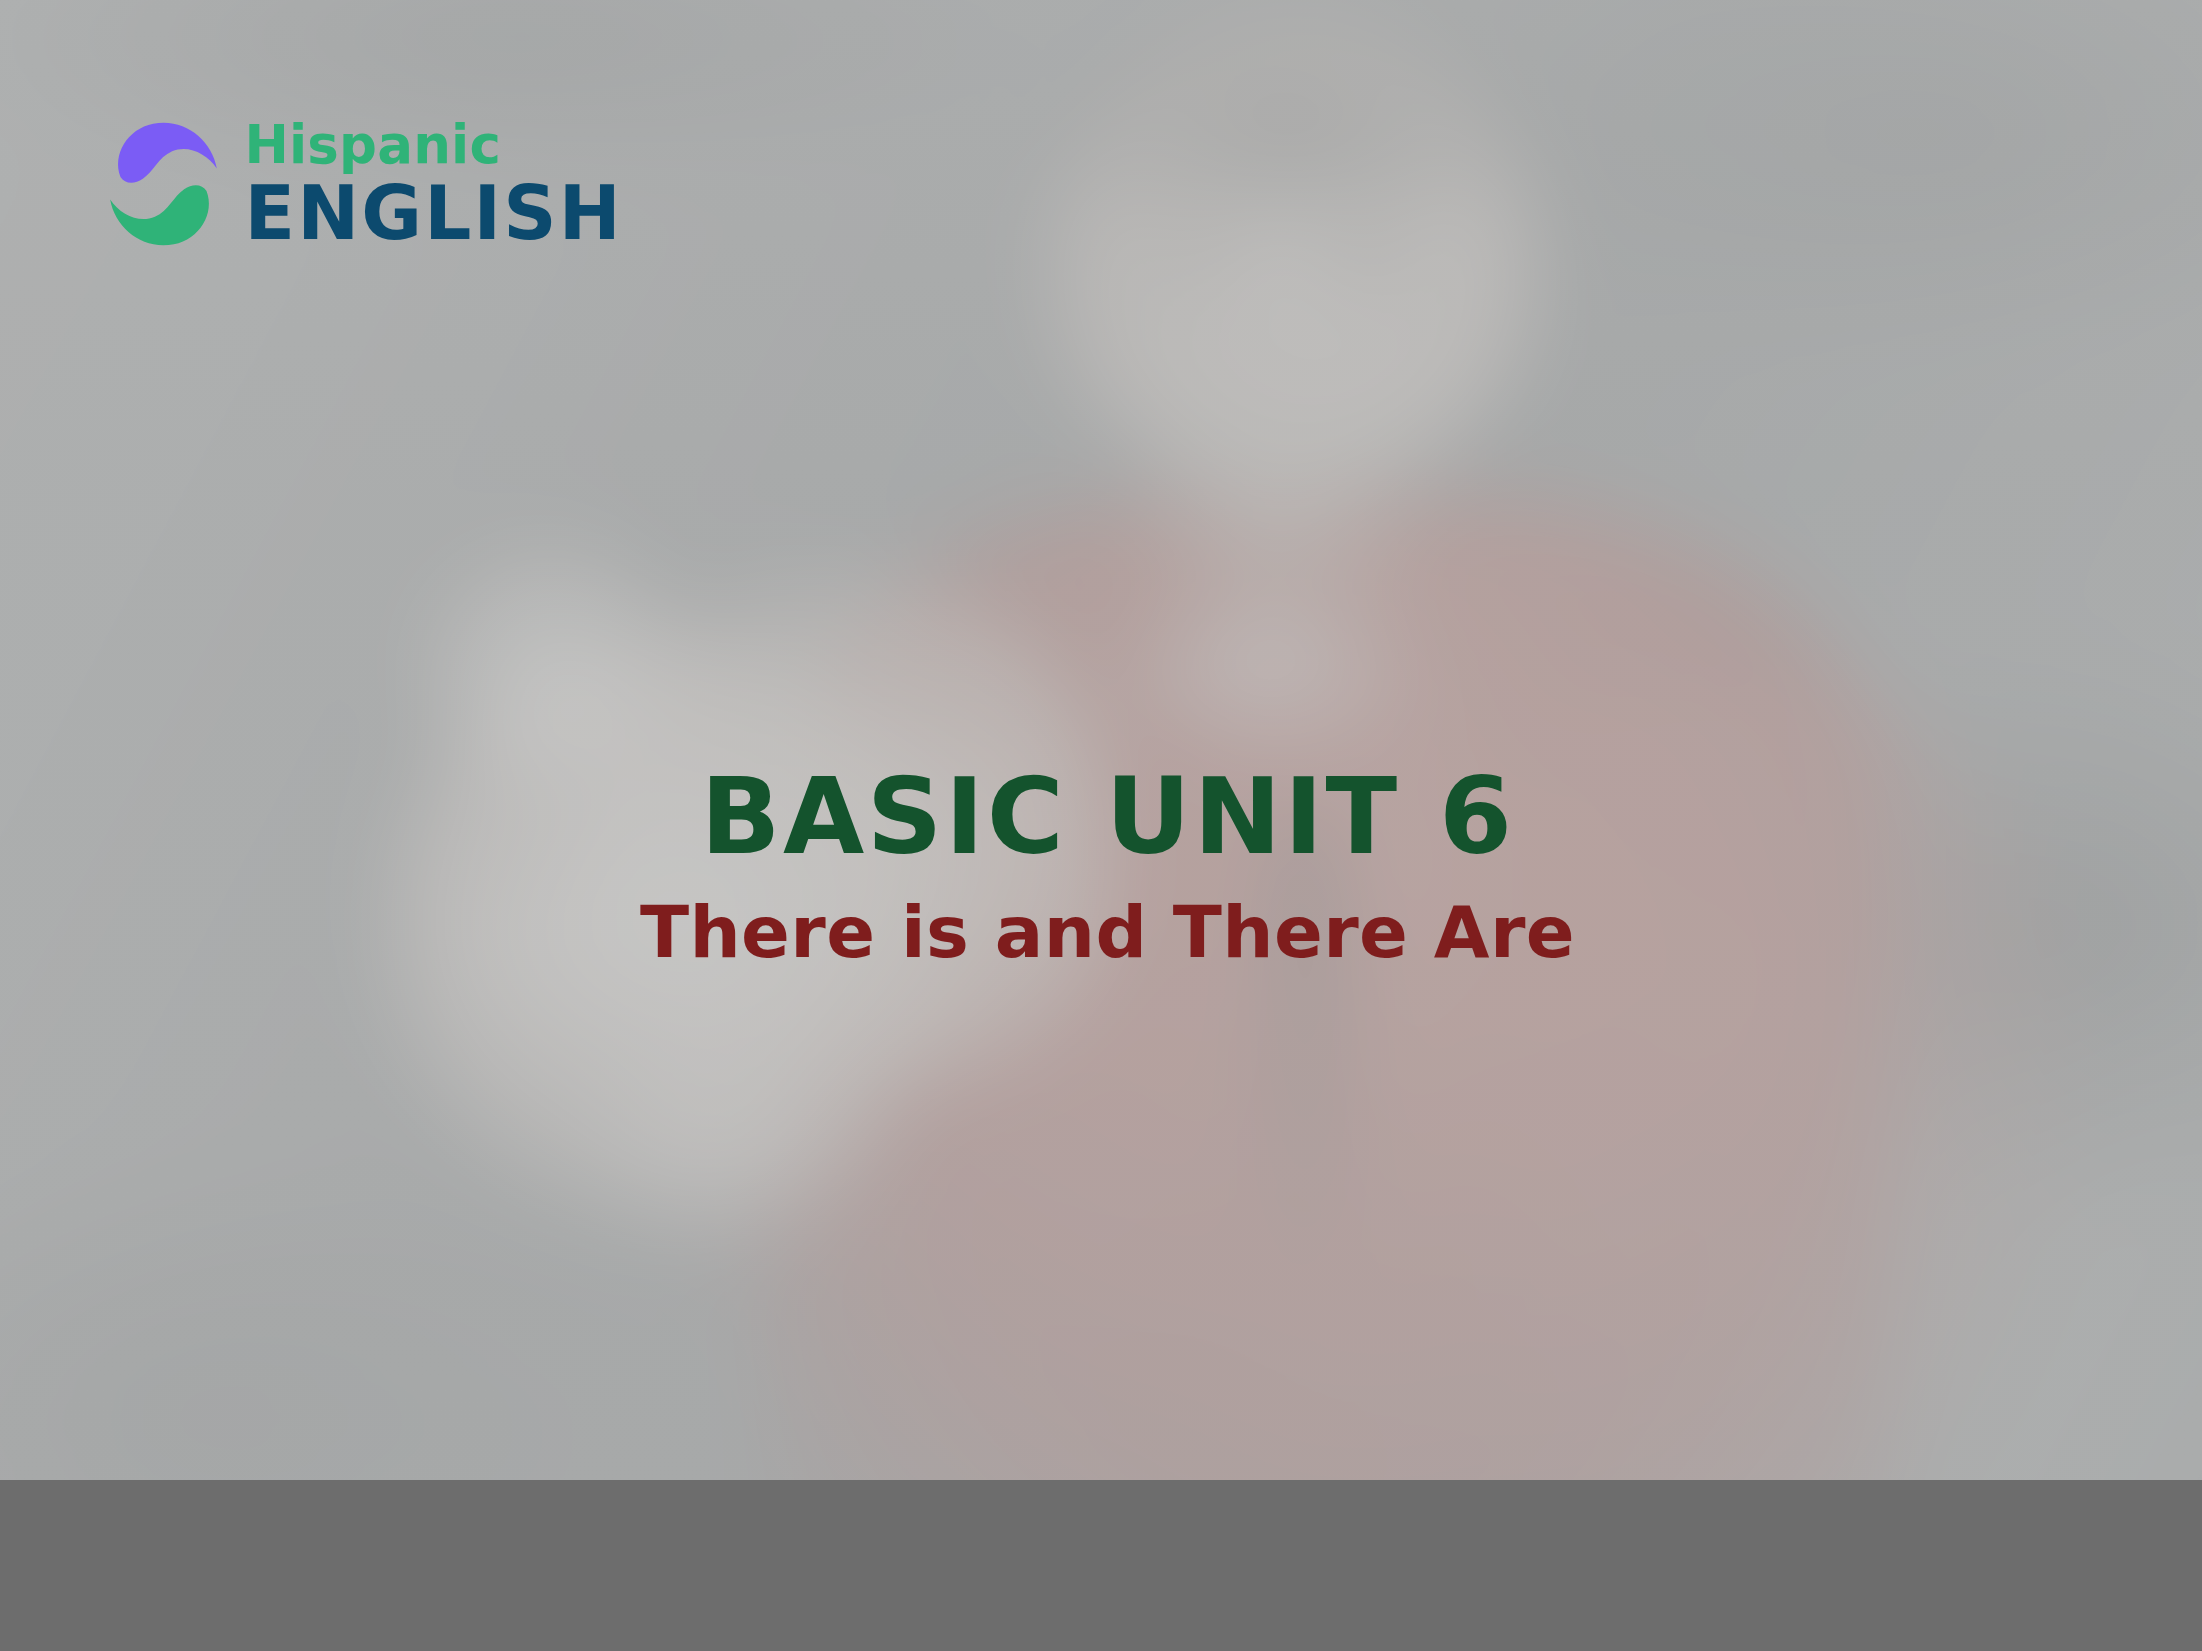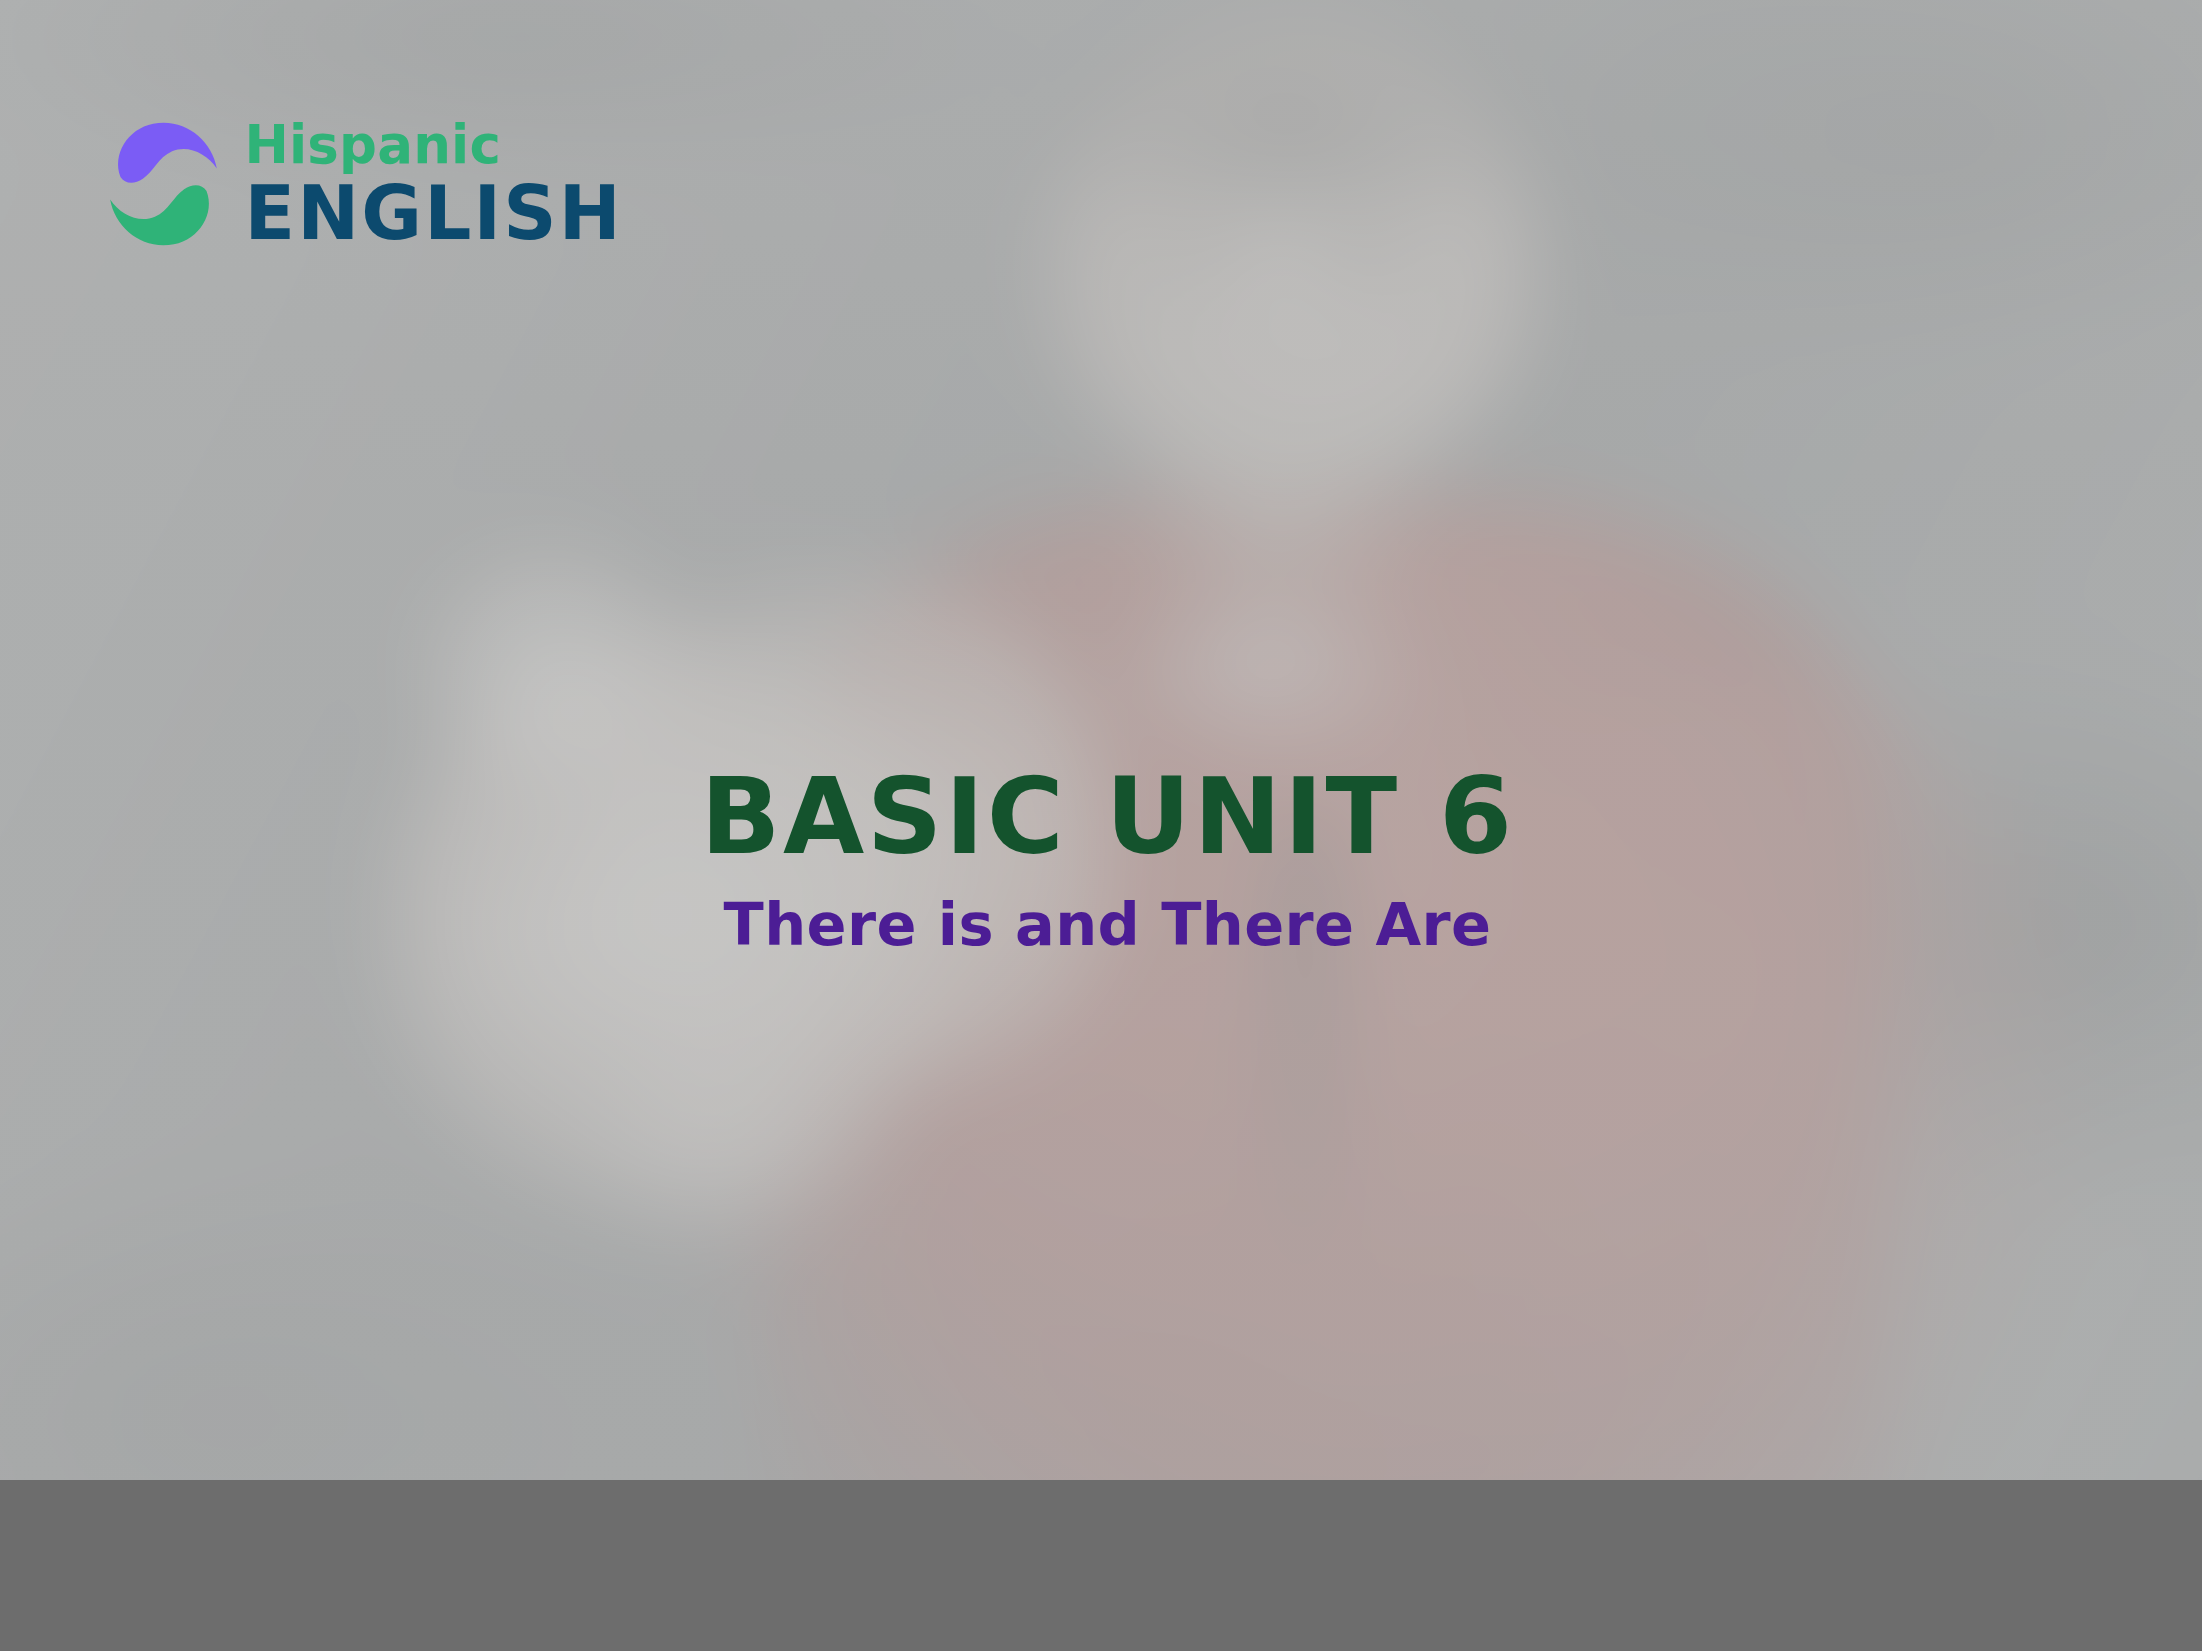--- a/index.html
+++ b/index.html
@@ -257,24 +257,24 @@
     font-family: "DejaVu Sans", sans-serif;
     font-size: 105px;
     font-weight: 700;
     letter-spacing: 2.6px;
     color: #14532d;
     line-height: 1.02;
     margin: 0;
   }
   .unit-subtitle {
     font-family: "DejaVu Sans", sans-serif;
-    font-size: 59px;
+    font-size: 72px;
     font-weight: 700;
     letter-spacing: 0.4px;
-    color: #4c1d95;
+    color: #7f1d1d;
     line-height: 1.12;
     margin: 20.6px 0 0 0;
   }
 </style>
 </head>
 <body>
 
 <div class="slide">
 
   <div class="photo-bg">

